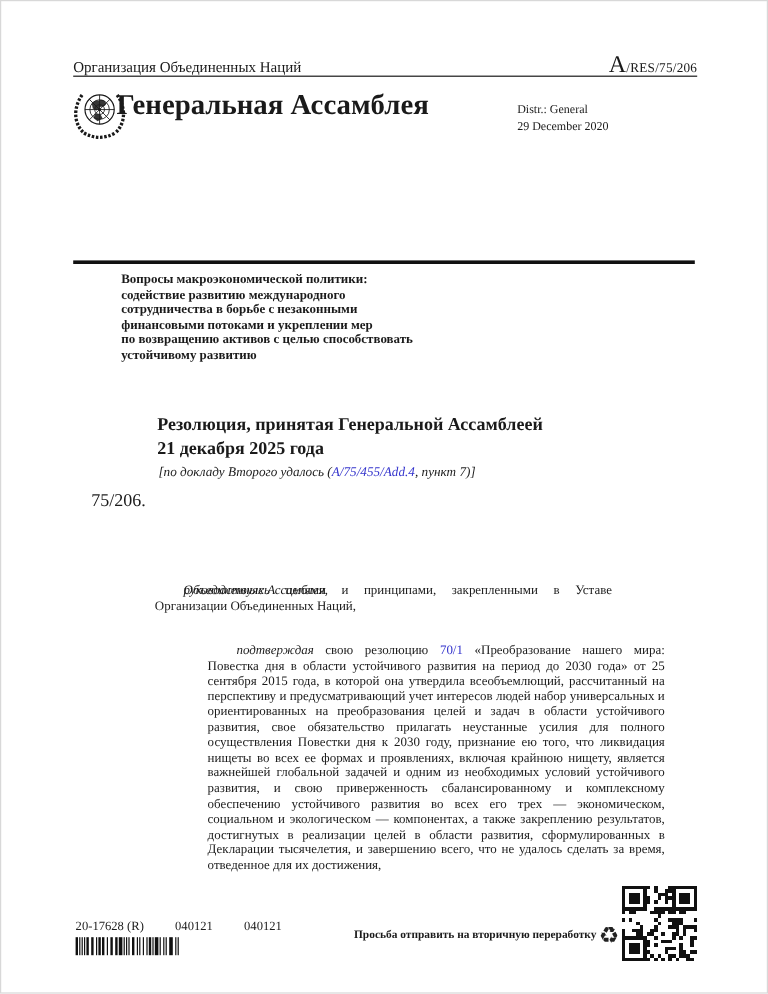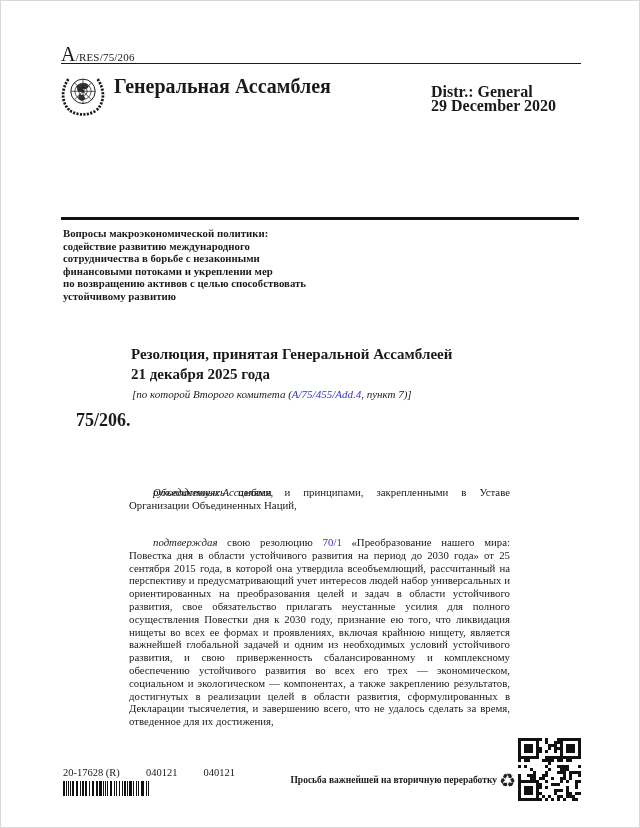--- a/index.html
+++ b/index.html
@@ -13,58 +13,59 @@
   }
   .abs { position:absolute; }
 
   
   .top-row { top:43px; left:60px; width:520px; display:flex; justify-content:space-between; align-items:flex-end; }
   .org-name { font-size:12.5px; }
   .doc-symbol { font-size:11px; letter-spacing:.2px; }
   .doc-symbol .big { font-size:20px; line-height:1; }
   .rule-thin { top:62px; left:60px; width:520px; height:1px; background:#1a1a1a; }
   .emblem { top:70px; left:56px; width:52px; height:52px; }
-  .ga-title { top:74px; left:113px; font-size:20px; font-weight:bold;font-family:Liberation Serif, serif; }
-  .distr-block { top:84px; left:430px; font-size:16px; line-height:14px;font-weight:bold; }
+  .ga-title { top:74px; left:96px; font-size:24px; font-weight:bold;font-family:Liberation Serif, serif; }
+  .distr-block { top:84px; left:430px; font-size:10px; line-height:14px; }
   .rule-thick { top:216px; left:60px; width:518px; height:2.5px; background:#111; }
 
   
   .session { top:226px; left:62px; width:310px; font-size:10.8px; line-height:12.6px; }
   .session .b { font-weight:bold; }
-  .prelines { white-space:pre-line; }
+  .prelines { white-space:pre-line;margin-left:38px; }
 
   
   .res-title { top:344px; left:130px; font-size:15px; font-weight:bold; line-height:19.5px; white-space:pre-line; }
   .report-ref { top:387px; left:131px; font-size:11px; font-style:italic; }
   a.doclink { color:#3333cc; text-decoration:none; }
 
   .res-heading { top:409px; left:75px; width:440px; display:flex; }
-  .res-num { font-weight:bold; font-size:18px; width:55px; flex:0 0 55px; }
+  .res-num { font-weight:normal; font-size:15px; width:55px; flex:0 0 55px; }
   .res-head-text { font-weight:bold; font-size:12.8px; line-height:17px; white-space:pre-line; }
 
   
   .salutation { top:485px; left:152px; font-size:10.8px; font-style:italic; }
   .para { left:128px; width:381px; font-size:10.8px; line-height:12.8px; text-align:justify; text-indent:24px; }
   .p1 { top:485px; }
-  .p2 { top:535px; }
+  .p2 { top:535px;margin-left:44px; }
   .it { font-style:italic; }
 
   
   .job-line { top:766px; left:62px; font-size:10.5px; }
   .job-line span { margin-right:26px; }
   .barcode { top:780px; left:62px; height:15px; white-space:nowrap; font-size:0; }
   .barcode i { display:inline-block; height:15px; background:#111; }
   .recycle-note { top:774px; left:250px; width:246px; text-align:right; font-size:9.5px; font-weight:bold; }
   .recycle-glyph { top:768px; left:498px; font-size:19px; font-family:"DejaVu Sans", sans-serif; color:#222; }
   .qr { top:737px; left:517px; width:63px; height:63px; }
 </style>
 </head>
 <body>
 
 <div class="abs top-row">
+  <span class="org-name">Организация Объединенных Наций</span>
   <span class="doc-symbol"><span class="big">A</span><span>/RES/75/206</span></span>
 </div>
 <div class="abs rule-thin"></div>
 
 <div class="abs emblem">
   <svg viewBox="0 0 64 64" width="52" height="52">
     <g fill="none" stroke="#1a1a1a" stroke-width="0.9">
       <circle cx="32" cy="25" r="15" stroke-width="1.2"></circle>
       <circle cx="32" cy="25" r="10"></circle>
       <circle cx="32" cy="25" r="5"></circle>
@@ -96,37 +97,37 @@
 содействие развитию международного
 сотрудничества в борьбе с незаконными
 финансовыми потоками и укреплении мер
 по возвращению активов с целью способствовать
 устойчивому развитию</div>
 </div>
 
 <div class="abs res-title">Резолюция, принятая Генеральной Ассамблеей
 21 декабря 2025 года</div>
 
-<div class="abs report-ref"><span>[по которой Второго комитета (</span><a href="#" class="doclink">A/75/455/Add.4</a><span>, пункт 7)]</span></div>
+<div class="abs report-ref"><span>[по докладу Второго удалось (</span><a href="#" class="doclink">A/75/455/Add.4</a><span>, пункт 7)]</span></div>
 
 <div class="abs res-heading">
   <div class="res-num">75/206.</div>
 </div>
 
 <div class="abs salutation">Объединенных Ассамблея,</div>
 
 <p class="abs para p1"><span class="it">руководствуясь</span><span> целями и принципами, закрепленными в Уставе Организации Объединенных Наций,</span></p>
 
 <p class="abs para p2"><span class="it">подтверждая</span><span> свою резолюцию </span><a href="#" class="doclink">70/1</a><span> «Преобразование нашего мира: Повестка дня в области устойчивого развития на период до 2030 года» от 25 сентября 2015 года, в которой она утвердила всеобъемлющий, рассчитанный на перспективу и предусматривающий учет интересов людей набор универсальных и ориентированных на преобразования целей и задач в области устойчивого развития, свое обязательство прилагать неустанные усилия для полного осуществления Повестки дня к 2030 году, признание ею того, что ликвидация нищеты во всех ее формах и проявлениях, включая крайнюю нищету, является важнейшей глобальной задачей и одним из необходимых условий устойчивого развития, и свою приверженность сбалансированному и комплексному обеспечению устойчивого развития во всех его трех — экономическом, социальном и экологическом — компонентах, а также закреплению результатов, достигнутых в реализации целей в области развития, сформулированных в Декларации тысячелетия, и завершению всего, что не удалось сделать за время, отведенное для их достижения,</span></p>
 
 <div class="abs job-line">
   <span>20-17628 (R)</span><span>040121</span><span>040121</span>
 </div>
 <div class="abs barcode" id="barcode"><i style="width: 2px; margin-right: 1px;"></i><i style="width: 1px; margin-right: 1px;"></i><i style="width: 1px; margin-right: 1px;"></i><i style="width: 1px; margin-right: 1px;"></i><i style="width: 2px; margin-right: 2px;"></i><i style="width: 2px; margin-right: 2px;"></i><i style="width: 1px; margin-right: 1px;"></i><i style="width: 2px; margin-right: 1px;"></i><i style="width: 2px; margin-right: 2px;"></i><i style="width: 1px; margin-right: 2px;"></i><i style="width: 2px; margin-right: 2px;"></i><i style="width: 2px; margin-right: 1px;"></i><i style="width: 3px; margin-right: 1px;"></i><i style="width: 1px; margin-right: 1px;"></i><i style="width: 1px; margin-right: 1px;"></i><i style="width: 1px; margin-right: 2px;"></i><i style="width: 2px; margin-right: 2px;"></i><i style="width: 1px; margin-right: 1px;"></i><i style="width: 1px; margin-right: 2px;"></i><i style="width: 1px; margin-right: 2px;"></i><i style="width: 1px; margin-right: 1px;"></i><i style="width: 2px; margin-right: 1px;"></i><i style="width: 1px; margin-right: 1px;"></i><i style="width: 3px; margin-right: 1px;"></i><i style="width: 1px; margin-right: 2px;"></i><i style="width: 1px; margin-right: 1px;"></i><i style="width: 1px; margin-right: 2px;"></i><i style="width: 3px; margin-right: 2px;"></i><i style="width: 1px; margin-right: 1px;"></i><i style="width: 1px; margin-right: 2px;"></i></div>
-<div class="abs recycle-note">Просьба важнейшей на вторичную переработку</div>
+<div class="abs recycle-note">Просьба отправить на вторичную переработку</div>
 <div class="abs recycle-glyph">♻</div>
 <div class="abs qr" id="qr"><svg width="63" height="63" viewBox="0 0 21 21" shape-rendering="crispEdges">
       <rect x="0" y="0" width="1" height="1" fill="#111"></rect>
       <rect x="1" y="0" width="1" height="1" fill="#111"></rect>
       <rect x="2" y="0" width="1" height="1" fill="#111"></rect>
       <rect x="3" y="0" width="1" height="1" fill="#111"></rect>
       <rect x="4" y="0" width="1" height="1" fill="#111"></rect>
       <rect x="5" y="0" width="1" height="1" fill="#111"></rect>
       <rect x="6" y="0" width="1" height="1" fill="#111"></rect>
       <rect x="7" y="0" width="1" height="1" fill="#111"></rect>

